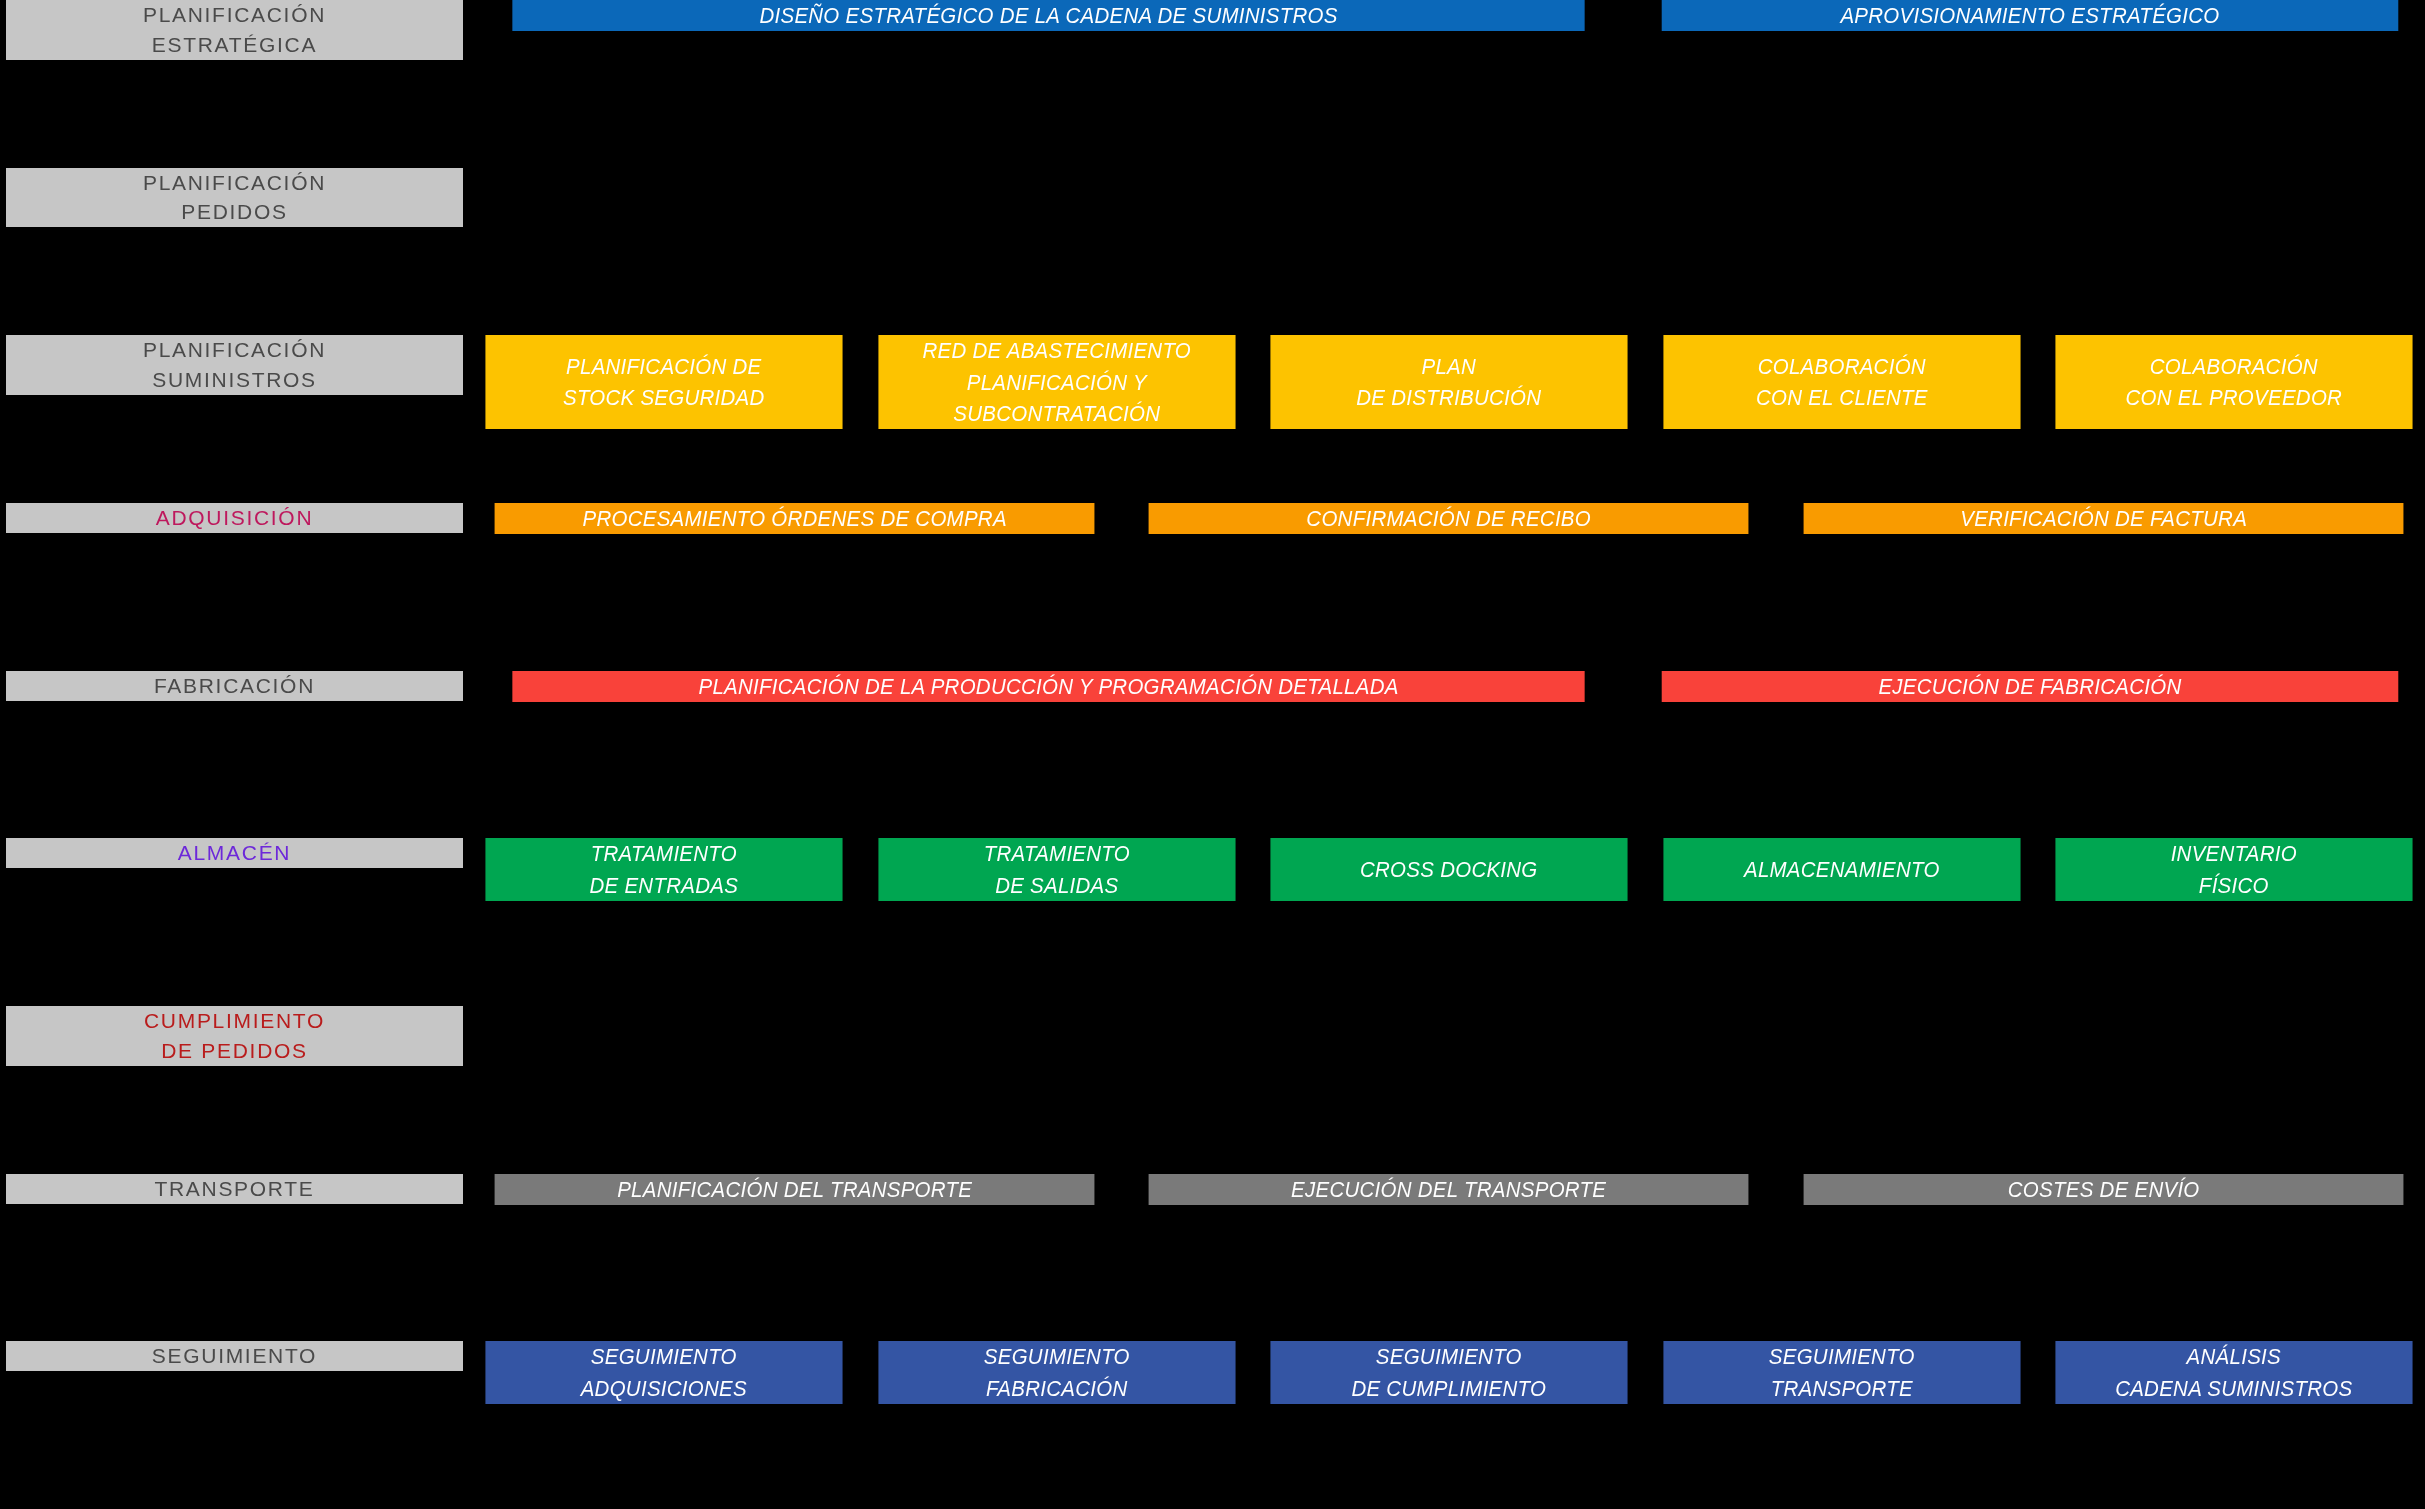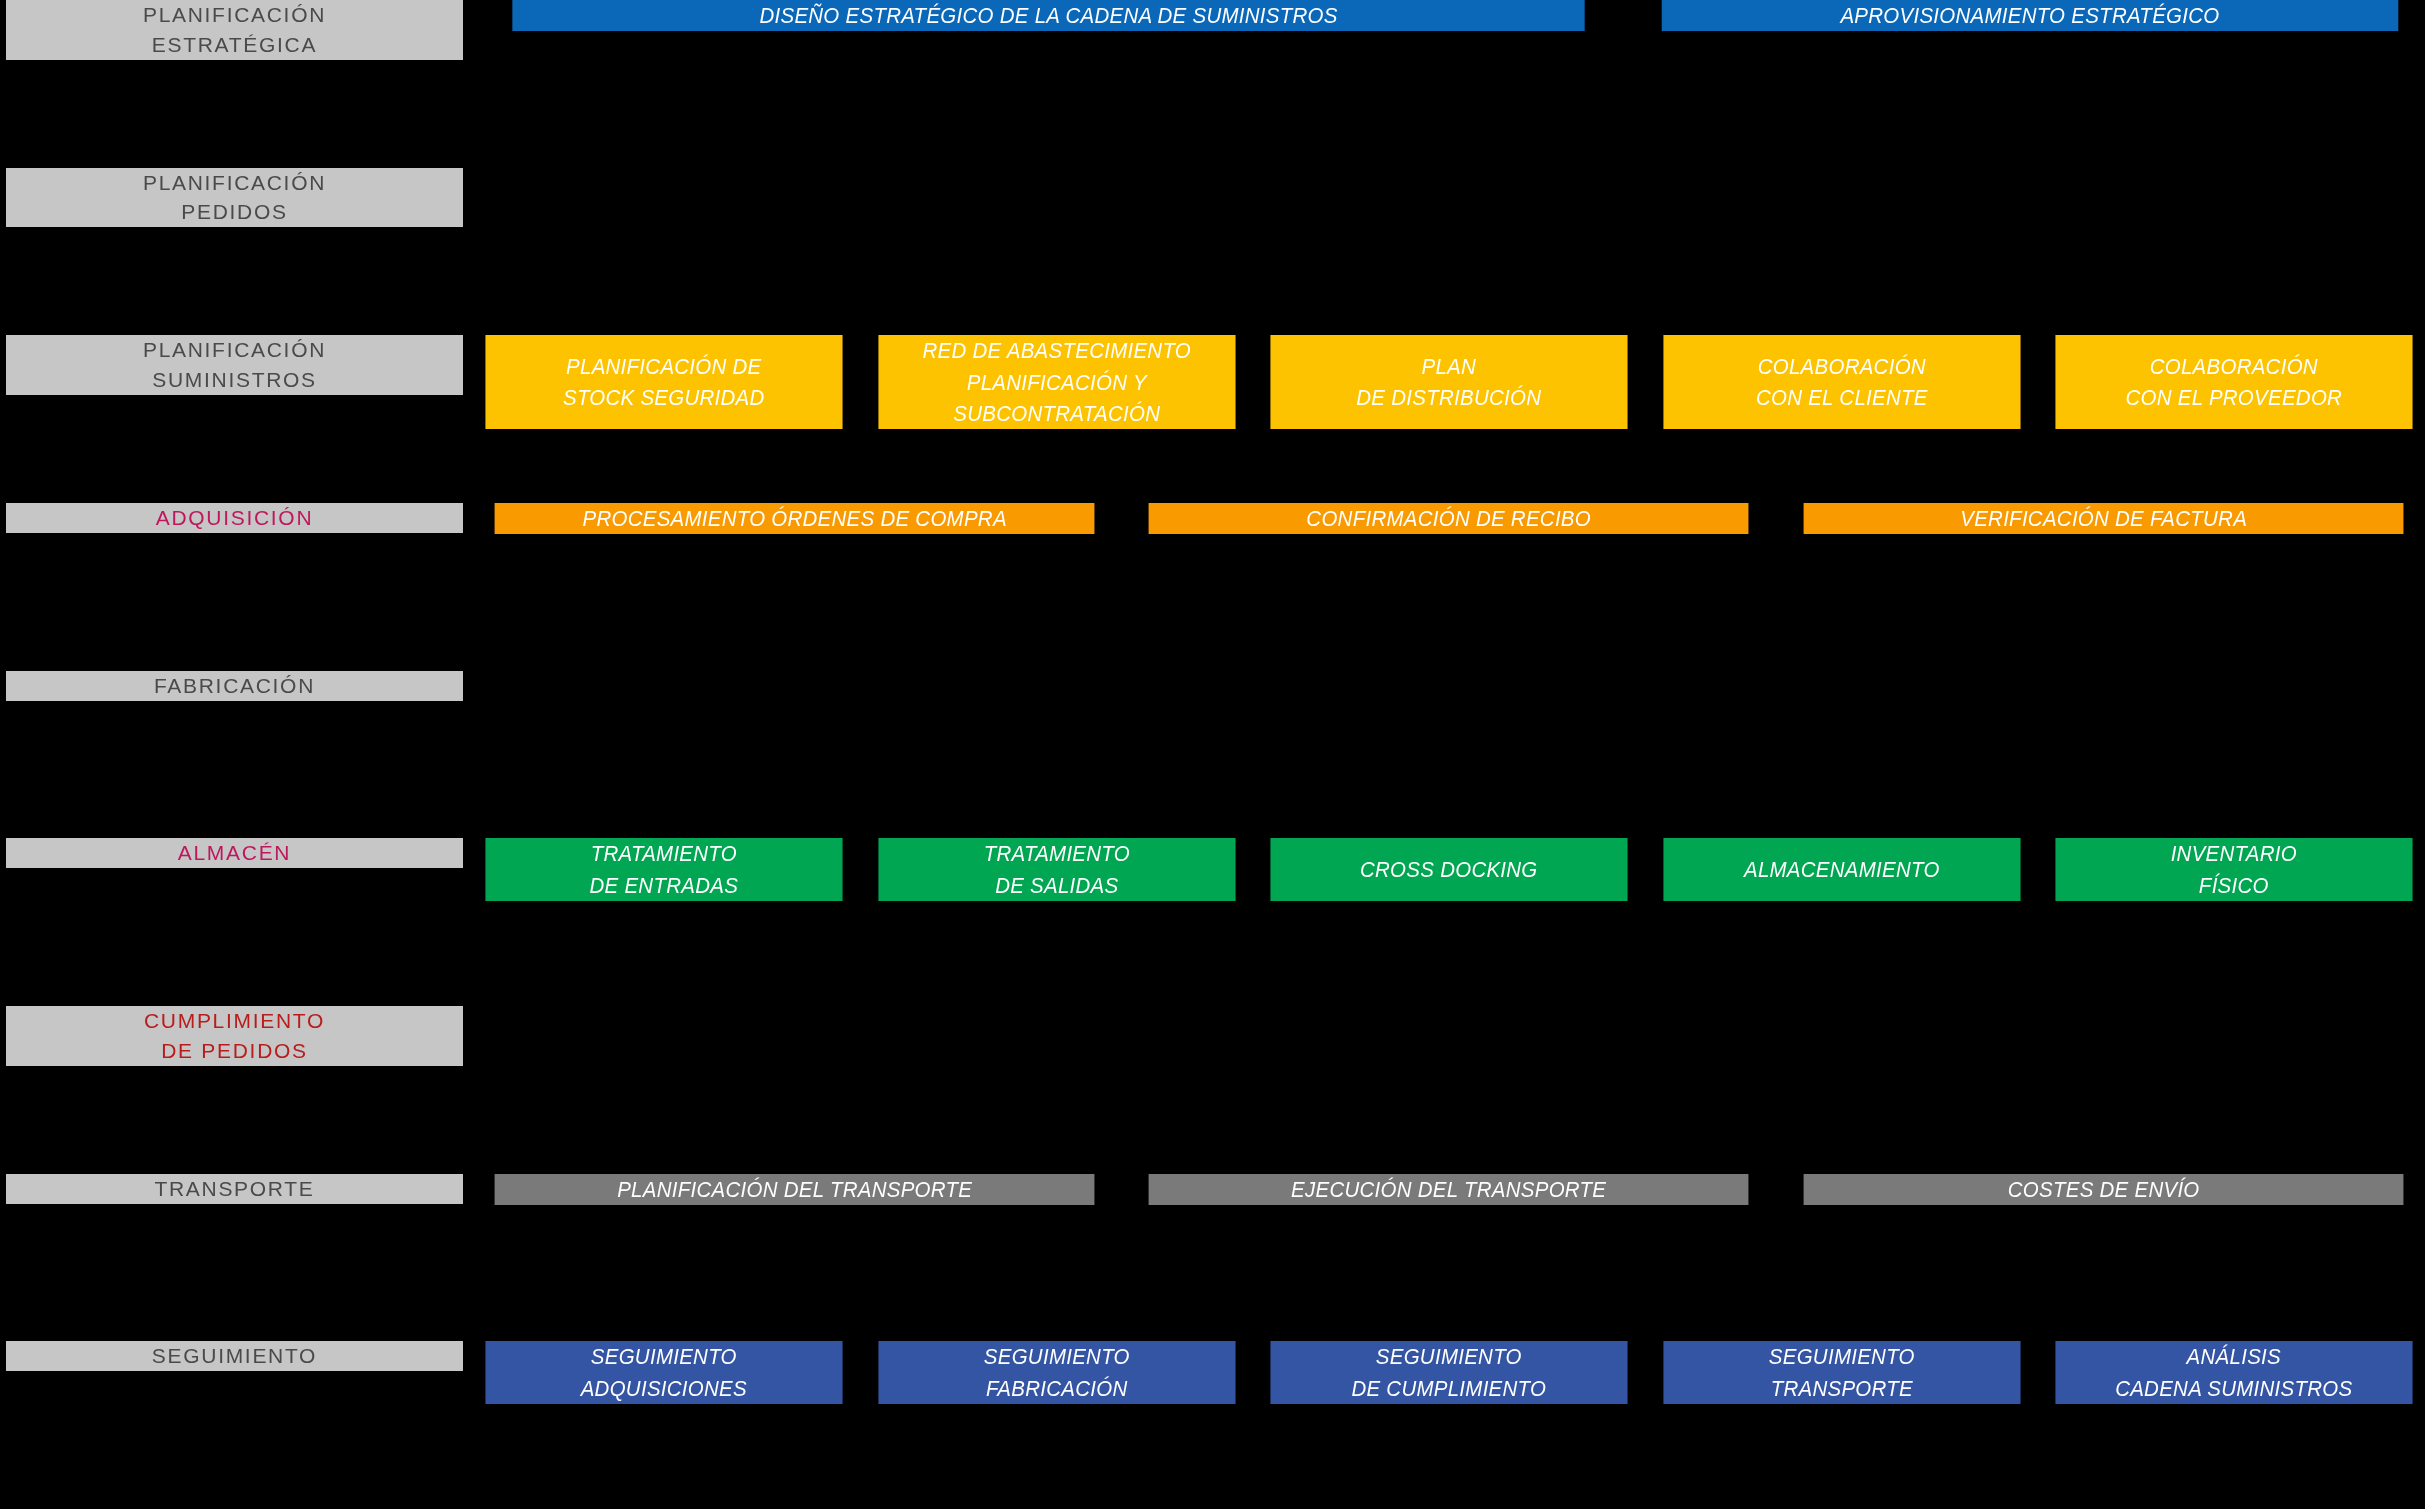--- a/index.html
+++ b/index.html
@@ -86,23 +86,27 @@
     <div class="row">
       <div class="row-label" style="background: rgb(198, 198, 198); color: #be185d;">ADQUISICIÓN</div>
       <div class="row-cells">
         <div class="cell" style="background: rgb(249, 155, 0); flex: 1 1 0px;">PROCESAMIENTO ÓRDENES DE COMPRA</div>
         <div class="cell" style="background: rgb(249, 155, 0); flex: 1 1 0px;">CONFIRMACIÓN DE RECIBO</div>
         <div class="cell" style="background: rgb(249, 155, 0); flex: 1 1 0px;">VERIFICACIÓN DE FACTURA</div>
       </div>
     </div>
     <div class="row">
       <div class="row-label" style="background: rgb(198, 198, 198); color: rgb(74, 74, 74);">FABRICACIÓN</div>
+      <div class="row-cells">
+        <div class="cell" style="background: rgb(249, 66, 58); flex: 1.465 1 0px;">PLANIFICACIÓN DE LA PRODUCCIÓN Y PROGRAMACIÓN DETALLADA</div>
+        <div class="cell" style="background: rgb(249, 66, 58); flex: 1 1 0px;">EJECUCIÓN DE FABRICACIÓN</div>
+      </div>
     </div>
     <div class="row">
-      <div class="row-label" style="background: rgb(198, 198, 198); color: #be185d;">ALMACÉN</div>
+      <div class="row-label" style="background: rgb(198, 198, 198); color: #6d28d9;">ALMACÉN</div>
       <div class="row-cells">
         <div class="cell" style="background: rgb(0, 166, 81); flex: 1 1 0px;">TRATAMIENTO
 DE ENTRADAS</div>
         <div class="cell" style="background: rgb(0, 166, 81); flex: 1 1 0px;">TRATAMIENTO
 DE SALIDAS</div>
         <div class="cell" style="background: rgb(0, 166, 81); flex: 1 1 0px;">CROSS DOCKING</div>
         <div class="cell" style="background: rgb(0, 166, 81); flex: 1 1 0px;">ALMACENAMIENTO</div>
         <div class="cell" style="background: rgb(0, 166, 81); flex: 1 1 0px;">INVENTARIO
 FÍSICO</div>
       </div>

